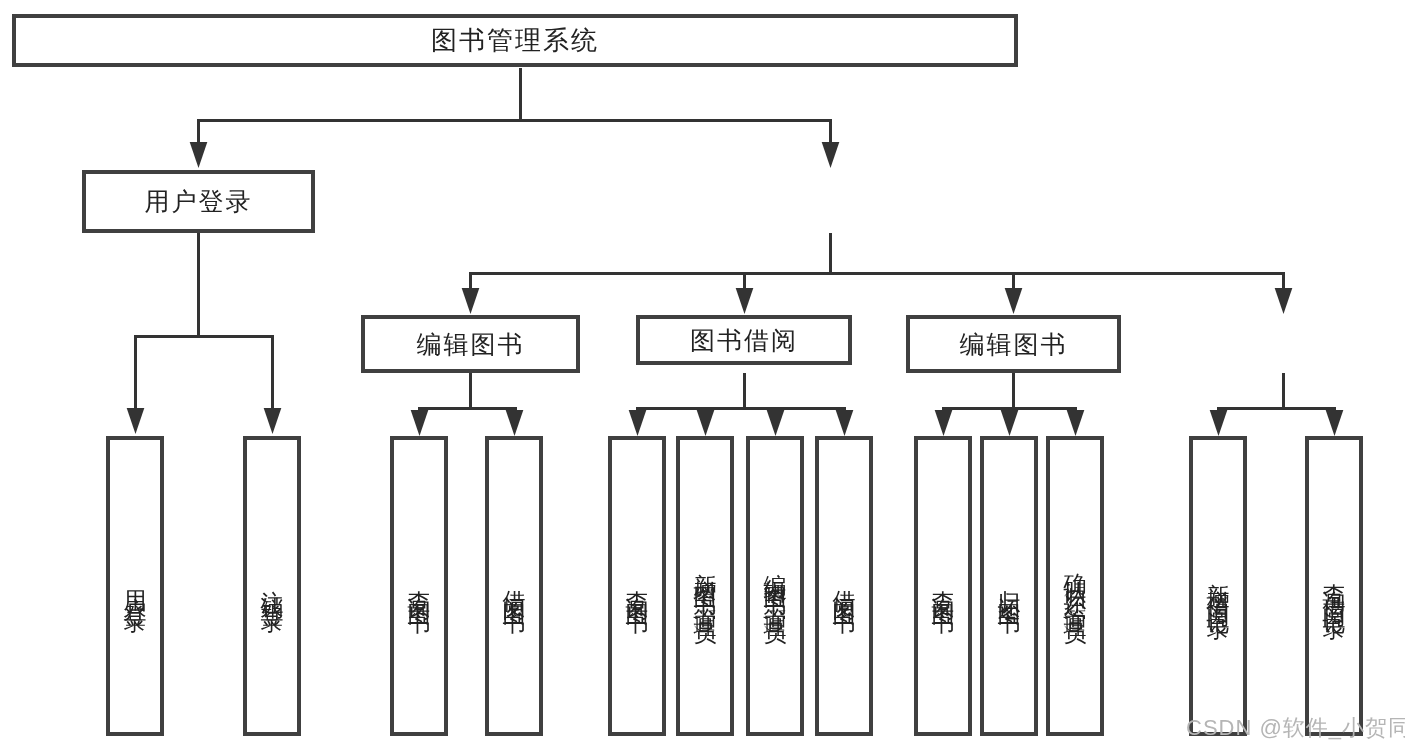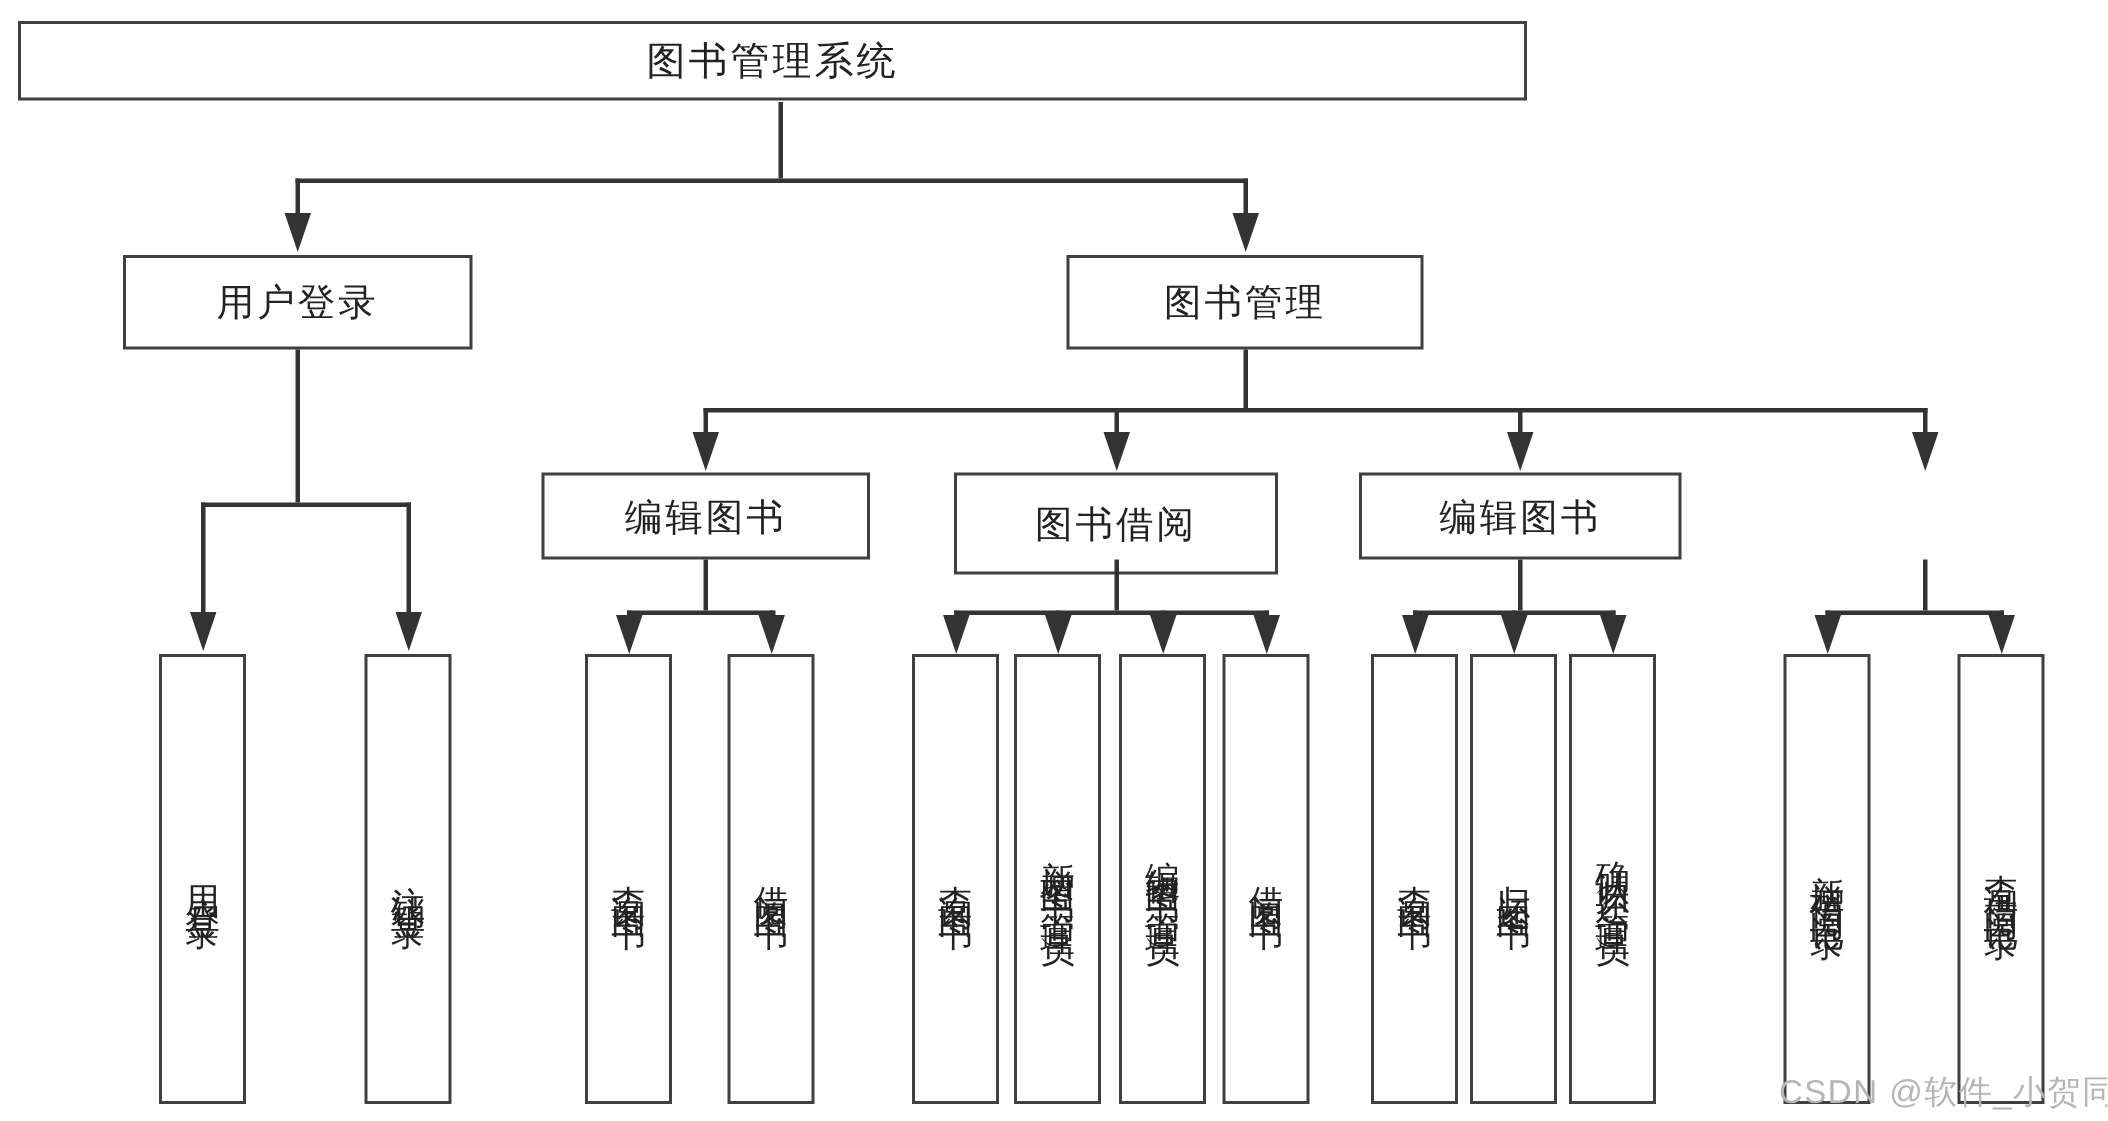--- a/index.html
+++ b/index.html
@@ -3,21 +3,21 @@
 <meta charset="utf-8">
 <style>
   html,body { margin:0; padding:0; background:#ffffff; }
   body { font-family:"Liberation Sans","DejaVu Sans",sans-serif; }
   #canvas {
     position:relative; width:1405px; height:747px;
     background:#ffffff; overflow:hidden;
   }
   .box {
     position:absolute; box-sizing:border-box;
-    background:#ffffff; border:2px solid #404040;
+    background:#ffffff; border:4px solid #404040;
     display:flex; align-items:center; justify-content:center;
   }
   .lbl-h {
     font-size:25px; color:#222222; letter-spacing:2px; white-space:nowrap;
   }
   .lbl-h.title { font-size:26px; }
   .lbl-v {
     writing-mode:vertical-lr; text-orientation:mixed;
     font-size:23px; color:#222222; letter-spacing:7px;
     line-height:1; white-space:nowrap;
@@ -41,29 +41,26 @@
 <div id="canvas">
 
   <div class="box" style="left:12px;top:14px;width:1006px;height:53px">
     <span class="lbl-h title">图书管理系统</span>
   </div>
 
   <div class="box" style="left:82px;top:170px;width:233px;height:63px">
     <span class="lbl-h">用户登录</span>
   </div>
 
-  <div class="box" style="left:711px;top:170px;width:238px;height:63px">
-    <span class="lbl-h">图书管理</span>
-  </div>
 
   <div class="box" style="left:361px;top:315px;width:219px;height:58px">
     <span class="lbl-h">编辑图书</span>
   </div>
 
-  <div class="box" style="left:636px;top:315px;width:216px;height:68px">
+  <div class="box" style="left:636px;top:315px;width:216px;height:50px">
     <span class="lbl-h">图书借阅</span>
   </div>
 
   <div class="box" style="left:906px;top:315px;width:215px;height:58px">
     <span class="lbl-h">编辑图书</span>
   </div>
 
 
   <div class="box" style="left:106px;top:436px;width:58px;height:300px">
     <span class="lbl-v">用户登录</span>

